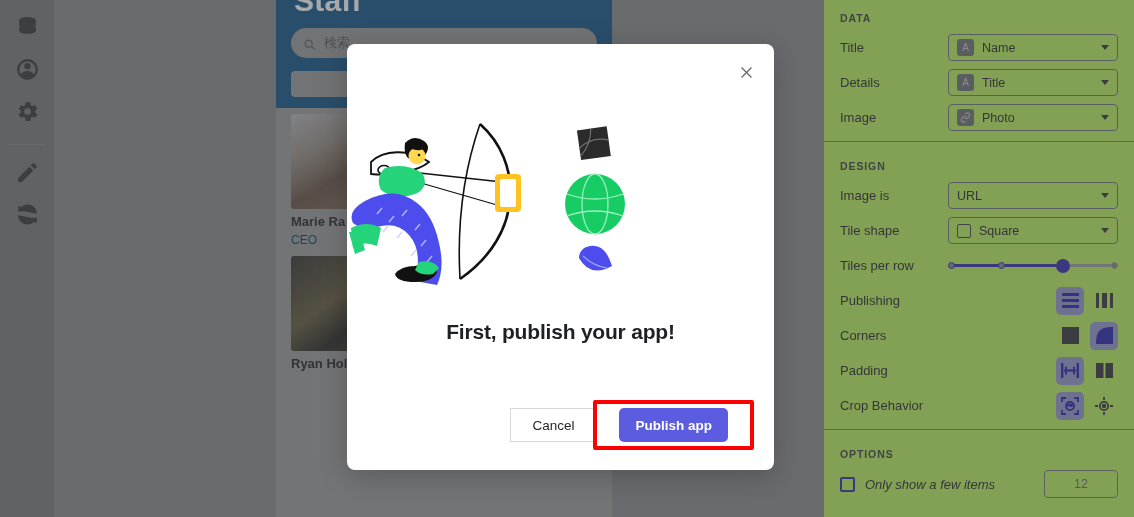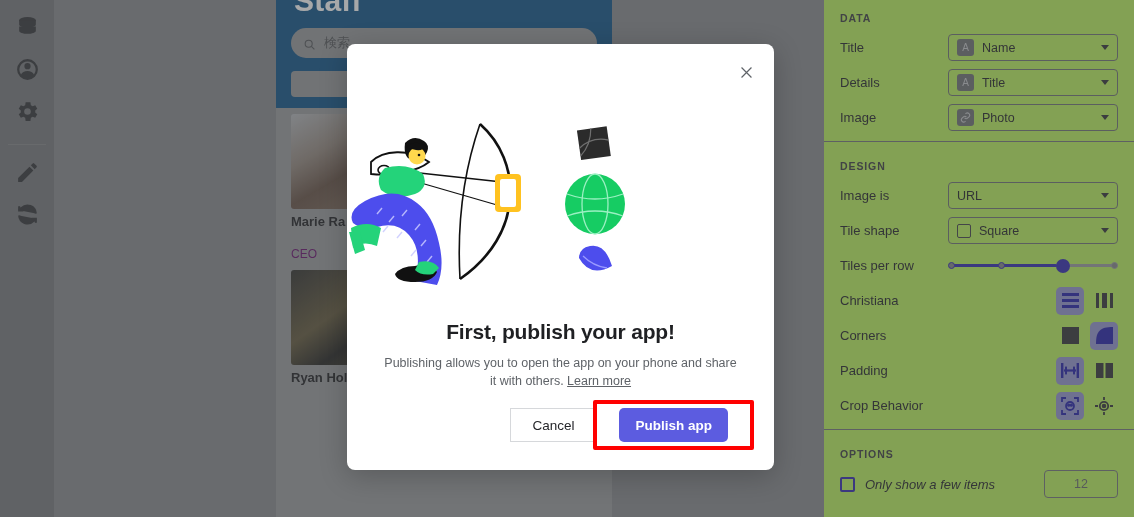--- a/index.html
+++ b/index.html
@@ -90,22 +90,22 @@
   .tile { width: 99px; margin-bottom: 9px; }
   .tile-img {
     width: 99px; height: 95px; border-radius: 3px;
     background: #8a8c8e; overflow: hidden; position: relative;
   }
   .tile-name {
     font-size: 13px; font-weight: 700; color: #2a2b2e;
     margin-top: 5px; white-space: nowrap; overflow: hidden;
   }
   .tile-role {
-    font-size: 12px; color: #701a75;
-    margin-top: 18px; white-space: nowrap; overflow: hidden;
+    font-size: 12px; color: #0c4a6e;
+    margin-top: 4px; white-space: nowrap; overflow: hidden;
   }
   
   .ph-a { background: linear-gradient(150deg,#b9bcc0 0%,#9a8f86 35%,#6e5a4e 60%,#8c7a6b 100%); }
   .ph-b { background: linear-gradient(160deg,#9aa08c 0%,#87806f 40%,#4a453d 75%,#6b665c 100%); }
   .ph-c { background: linear-gradient(145deg,#3a3a38 0%,#6b6145 45%,#2e2e2c 70%,#55513f 100%); }
   .ph-d { background: linear-gradient(155deg,#c4c0bb 0%,#8a7d6e 40%,#5c5248 70%,#a39a8e 100%); }
   .ph-e { background: linear-gradient(160deg,#55565a 0%,#2c2d2f 40%,#8d8e90 75%,#3b3c3e 100%); }
 
   
   .scrim {
@@ -396,21 +396,21 @@
             <div class="fill"></div>
             <div class="tick" style="left:0px"></div>
             <div class="tick" style="left:50px"></div>
             <div class="tick off" style="right:0px"></div>
             <div class="thumb" style="left:108px"></div>
           </div>
         </div>
       </div>
 
       <div class="row">
-        <div class="row-label">Christiana</div>
+        <div class="row-label">Publishing</div>
         <div class="ctrl">
           <div class="toggles">
             <div class="tgl on">
               <svg width="17" height="15" viewBox="0 0 17 15">
                   <rect x="0" y="0" width="17" height="3" fill="#2f2bb0"></rect>
                   <rect x="0" y="6" width="17" height="3" fill="#2f2bb0"></rect>
                   <rect x="0" y="12" width="17" height="3" fill="#2f2bb0"></rect>
                 </svg>
             </div>
             <div class="tgl">
@@ -572,23 +572,20 @@
           <path d="M220 110 q28 -10 56 0"></path>
         </g>
 
         <path d="M232 152 q0 -10 11 -12 q15 -3 22 20 q-22 12 -33 -8z" fill="#4d4ded"></path>
         <path d="M236 150 q10 10 24 12" fill="none" stroke="#9a9aff" stroke-width="1.3"></path>
       </svg>
     </div>
 
     <div class="modal-title">First, publish your app!</div>
 
-    <div class="modal-body">
-      <span>Publishing allows you to open the app on your phone and share it with others. </span><a href="#">Learn more</a>
-    </div>
 
     <div class="modal-actions">
       <div class="btn-cancel">Cancel</div>
       <div class="hl-wrap">
         <div class="btn-publish">Publish app</div>
       </div>
     </div>
   </div>
 
 </div>

